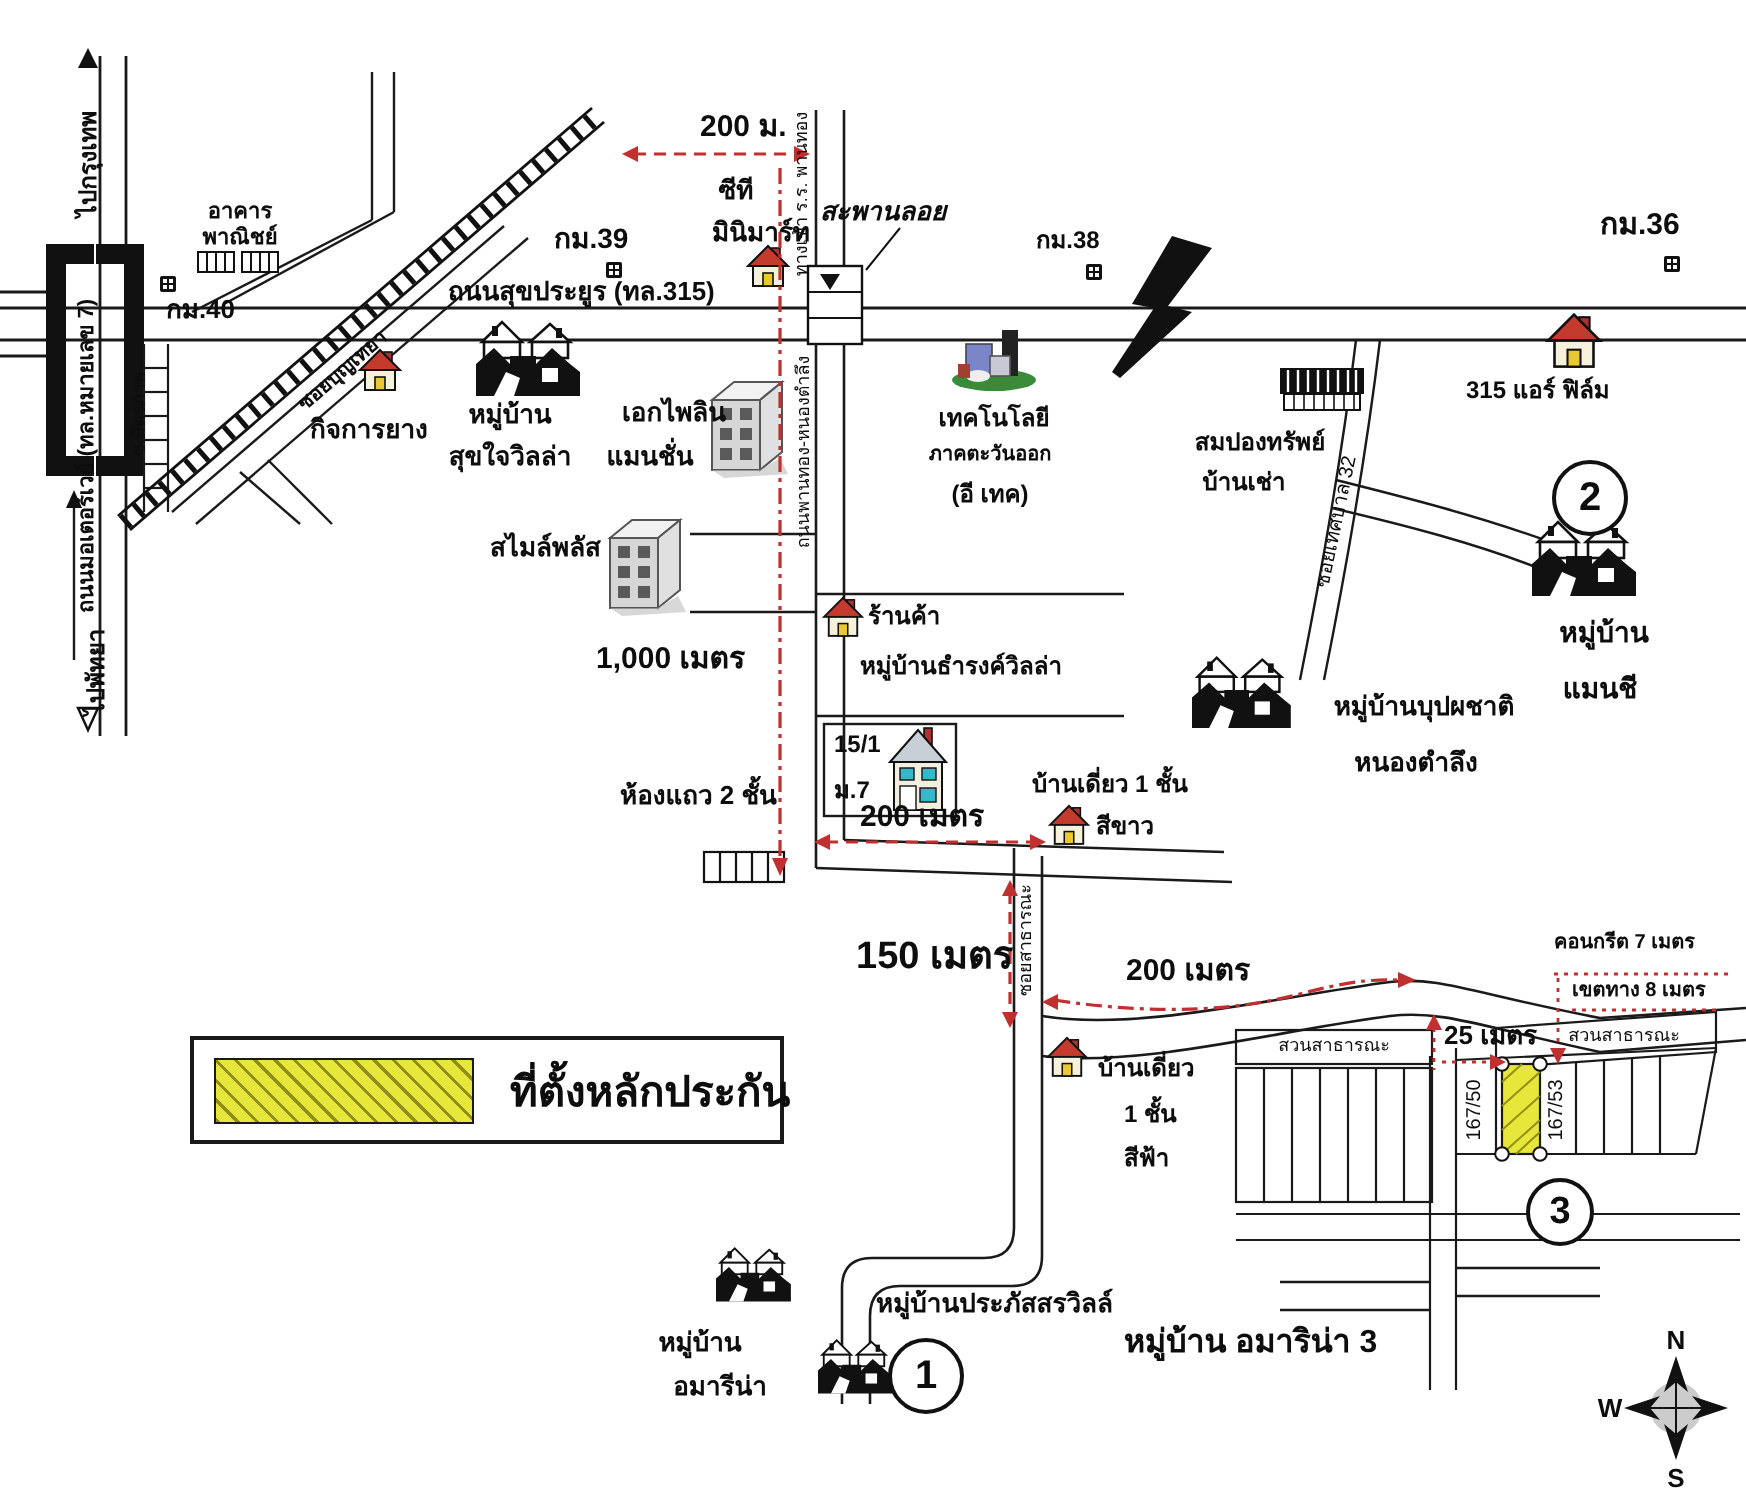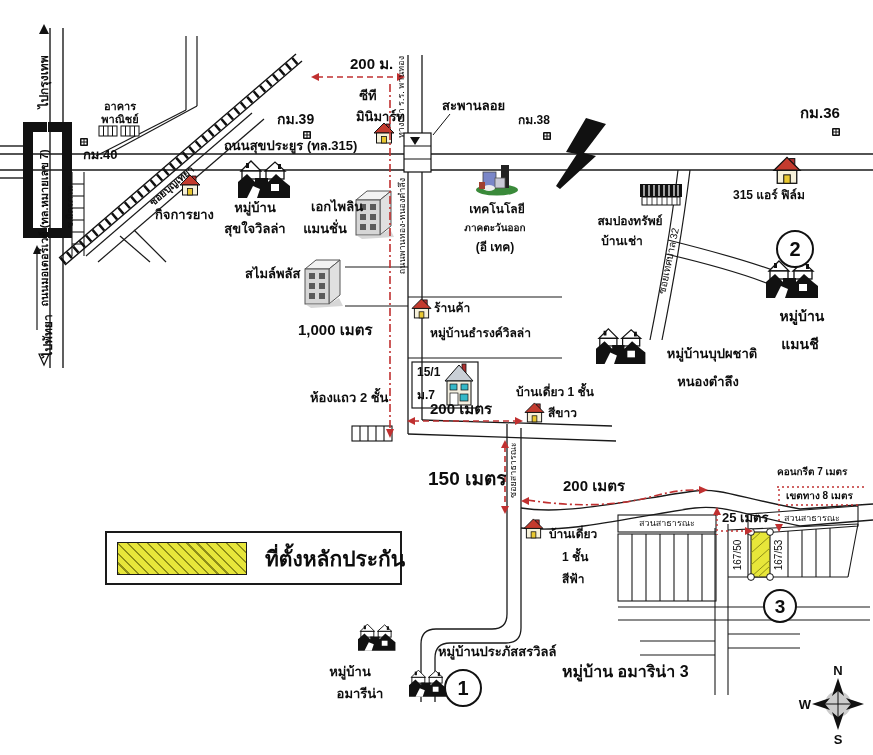--- a/index.html
+++ b/index.html
@@ -1,21 +1,21 @@
 <!DOCTYPE html>
 <html><head>
 <meta charset="utf-8">
 <style>
   html,body{margin:0;padding:0;background:#fff;}
   #map{position:relative;width:873px;height:755px;background:#fff;overflow:hidden;
        font-family:"Liberation Sans","DejaVu Sans",sans-serif;}
   #roads{position:absolute;left:0;top:0;}
   .lbl{position:absolute;white-space:nowrap;color:#0d0d0d;font-weight:700;line-height:1;}
   .thin{font-weight:400;}
-  #legend-box{position:absolute;left:105px;top:518px;width:293px;height:50px;border:2px solid #1a1a1a;background:#fff;margin-top:13px;}
+  #legend-box{position:absolute;left:95px;top:518px;width:293px;height:50px;border:2px solid #1a1a1a;background:#fff;}
   #legend-swatch{position:absolute;left:10px;top:9px;width:128px;height:31px;border:1.5px solid #1a1a1a;
      background:repeating-linear-gradient(45deg,#8f8f17 0 1.5px,#e7e63a 1.5px 7px);}
   #legend-text{position:absolute;left:158px;top:9px;font-size:21px;font-weight:700;color:#0d0d0d;white-space:nowrap;}
 </style>
 </head>
 <body>
 
 <div id="map">
 
 <svg id="roads" width="873" height="755" viewBox="0 0 873 755">
@@ -347,21 +347,21 @@
 <div class="lbl" style="left:224px;top:139px;font-size:13px;text-align:right;">ถนนสุขประยูร (ทล.315)</div>
 <div class="lbl" style="left:172px;top:186px;font-size:10px;transform:translate(-50%,-50%) rotate(-41deg);">ซอยบุญเทยา</div>
 <div class="lbl" style="left:155px;top:208px;font-size:13px;">กิจการยาง</div>
 <div class="lbl" style="left:255px;top:207px;font-size:13px;transform:translate(-50%,-50%);">หมู่บ้าน</div>
 <div class="lbl" style="left:255px;top:228px;font-size:13px;transform:translate(-50%,-50%);">สุขใจวิลล่า</div>
 <div class="lbl" style="left:338px;top:56px;font-size:15px;margin-left:12px;">200 ม.</div>
 <div class="lbl" style="left:368px;top:95px;font-size:13px;transform:translate(-50%,-50%);">ซีที</div>
 <div class="lbl" style="left:370px;top:116px;font-size:13px;transform:translate(-50%,-50%);padding-left:21px;">มินิมาร์ท</div>
 <div class="lbl" style="left:277px;top:112px;font-size:14px;">กม.39</div>
 <div class="lbl thin" style="left:401px;top:97px;font-size:9px;transform:translate(-50%,-50%) rotate(-90deg);">ทางเข้า ร.ร. พานทอง</div>
-<div class="lbl" style="left:442px;top:99px;font-size:13px;">สะพานลอย</div>
+<div class="lbl" style="left:410px;top:99px;font-size:13px;font-style:italic;">สะพานลอย</div>
 <div class="lbl" style="left:518px;top:114px;font-size:12px;">กม.38</div>
 <div class="lbl" style="left:800px;top:105px;font-size:15px;">กม.36</div>
 <div class="lbl" style="left:733px;top:189px;font-size:12px;">315 แอร์ ฟิล์ม</div>
 <div class="lbl" style="left:630px;top:221px;font-size:12px;transform:translate(-50%,-50%);">สมปองทรัพย์</div>
 <div class="lbl" style="left:622px;top:241px;font-size:12px;transform:translate(-50%,-50%);">บ้านเช่า</div>
 <div class="lbl thin" style="left:669px;top:261px;font-size:10px;transform:translate(-50%,-50%) rotate(-78deg);">ซอยเทศบาล 32</div>
 <div class="lbl" style="left:802px;top:316px;font-size:14px;transform:translate(-50%,-50%);">หมู่บ้าน</div>
 <div class="lbl" style="left:800px;top:344px;font-size:14px;transform:translate(-50%,-50%);">แมนชี</div>
 <div class="lbl" style="left:497px;top:209px;font-size:12px;transform:translate(-50%,-50%);">เทคโนโลยี</div>
 <div class="lbl" style="left:495px;top:228px;font-size:10px;transform:translate(-50%,-50%);">ภาคตะวันออก</div>

